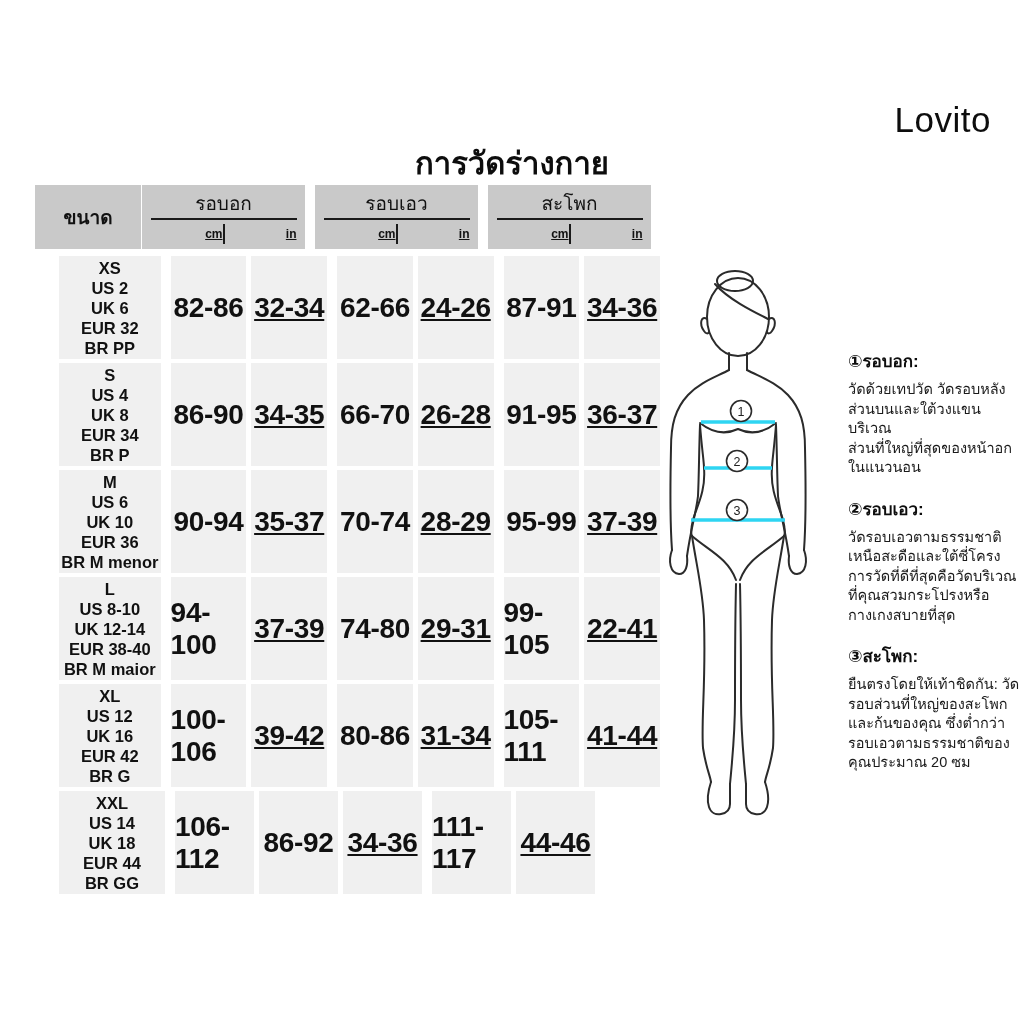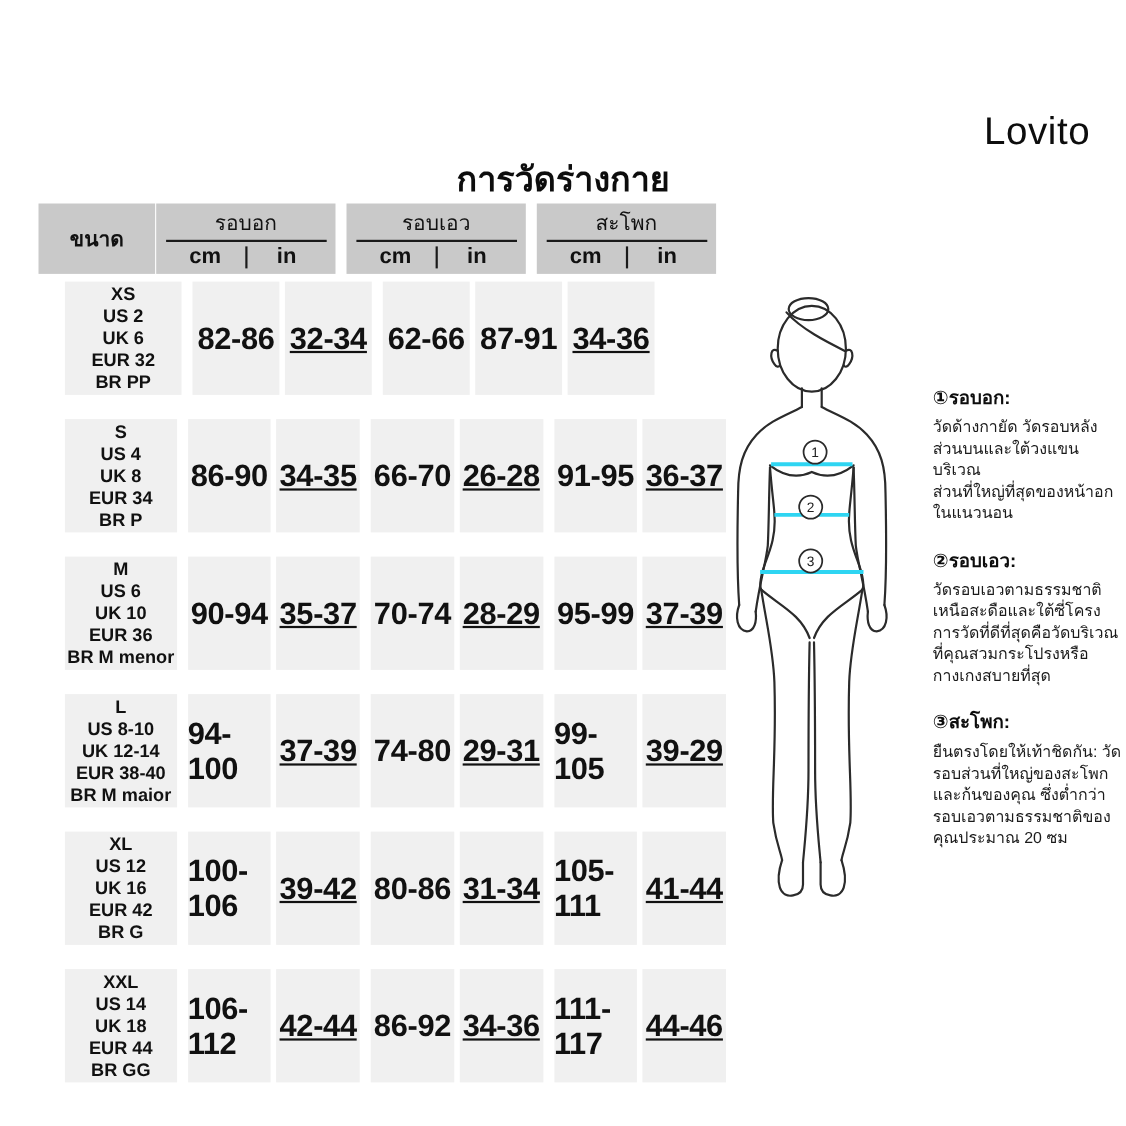--- a/index.html
+++ b/index.html
@@ -33,24 +33,24 @@
   }
   .group-th {
     width: 163px; margin-right: 10px;
     display: flex; flex-direction: column; align-items: center; justify-content: center;
     padding-top: 4px;
   }
   .group-th:last-child { margin-right: 0; }
   .group-title { font-size: 19px; font-weight: 400; line-height: 24px; }
   .group-rule { width: 146px; height: 0; border-top: 2px solid #1a1a1a; margin: 2px 0 1px 0; }
   .unit-row { display: flex; align-items: center; width: 146px; height: 26px; }
-  .unit { flex: 1; text-align: center; font-size: 20px; font-weight: 700; }
+  .unit { flex: 1; text-align: right; font-size: 12px; font-weight: 700; text-decoration: underline; }
   .unit-divider { width: 2px; height: 20px; background: #1a1a1a; }
 
-  .trow { display: flex; height: 103px; margin-bottom: 22px; padding-left: 24px; }
+  .trow { display: flex; height: 103px; margin-bottom: 4px; padding-left: 24px; }
   .cell {
     background: #f0f0f0;
     display: flex; align-items: center; justify-content: center;
     font-weight: 700;
   }
   .size-cell {
     width: 106px; margin-right: 10px;
     font-size: 16.5px; line-height: 20px; text-align: center; white-space: pre-line;
   }
   .val-cell { width: 79px; font-size: 28px; letter-spacing: -0.3px; }
@@ -116,20 +116,21 @@
 
   <div class="trow">
     <div class="cell size-cell">XS
 US 2
 UK 6
 EUR 32
 BR PP</div>
     <div class="cell val-cell cm-cell">82-86</div>
     <div class="cell val-cell in-cell">32-34</div>
     <div class="cell val-cell cm-cell">62-66</div>
+    <div class="cell val-cell in-cell">24-26</div>
     <div class="cell val-cell cm-cell">87-91</div>
     <div class="cell val-cell in-cell last">34-36</div>
   </div>
 
   <div class="trow">
     <div class="cell size-cell">S
 US 4
 UK 8
 EUR 34
 BR P</div>
@@ -159,21 +160,21 @@
     <div class="cell size-cell">L
 US 8-10
 UK 12-14
 EUR 38-40
 BR M maior</div>
     <div class="cell val-cell cm-cell">94-100</div>
     <div class="cell val-cell in-cell">37-39</div>
     <div class="cell val-cell cm-cell">74-80</div>
     <div class="cell val-cell in-cell">29-31</div>
     <div class="cell val-cell cm-cell">99-105</div>
-    <div class="cell val-cell in-cell last">39-29</div>
+    <div class="cell val-cell in-cell last">22-41</div>
   </div>
 
   <div class="trow">
     <div class="cell size-cell">XL
 US 12
 UK 16
 EUR 42
 BR G</div>
     <div class="cell val-cell cm-cell">100-106</div>
     <div class="cell val-cell in-cell">39-42</div>
@@ -183,21 +184,20 @@
     <div class="cell val-cell in-cell last">41-44</div>
   </div>
 
   <div class="trow">
     <div class="cell size-cell">XXL
 US 14
 UK 18
 EUR 44
 BR GG</div>
     <div class="cell val-cell cm-cell">106-112</div>
-    <div class="cell val-cell in-cell">42-44</div>
     <div class="cell val-cell cm-cell">86-92</div>
     <div class="cell val-cell in-cell">34-36</div>
     <div class="cell val-cell cm-cell">111-117</div>
     <div class="cell val-cell in-cell last">44-46</div>
   </div>
 </div>
 
 <div class="figure-wrap">
   <svg viewBox="0 0 188 562" aria-hidden="true">
     <g stroke="#2b2b2b" stroke-width="2" fill="none" stroke-linecap="round" stroke-linejoin="round">
@@ -242,21 +242,21 @@
       <text x="79" y="197.5" text-anchor="middle" class="marker-num">2</text>
       <circle cx="79" cy="242" r="10.5" fill="#ffffff" stroke="#2b2b2b" stroke-width="1.6"></circle>
       <text x="79" y="246.5" text-anchor="middle" class="marker-num">3</text>
     </g>
   </svg>
 </div>
 
 <div class="annotations">
   <div class="ann-block">
     <div class="ann-heading">①รอบอก:</div>
-    <div class="ann-body">วัดด้างกายัด วัดรอบหลัง
+    <div class="ann-body">วัดด้วยเทปวัด วัดรอบหลัง
 ส่วนบนและใต้วงแขนบริเวณ
 ส่วนที่ใหญ่ที่สุดของหน้าอก
 ในแนวนอน</div>
   </div>
   <div class="ann-block">
     <div class="ann-heading">②รอบเอว:</div>
     <div class="ann-body">วัดรอบเอวตามธรรมชาติ
 เหนือสะดือและใต้ซี่โครง
 การวัดที่ดีที่สุดคือวัดบริเวณ
 ที่คุณสวมกระโปรงหรือ

